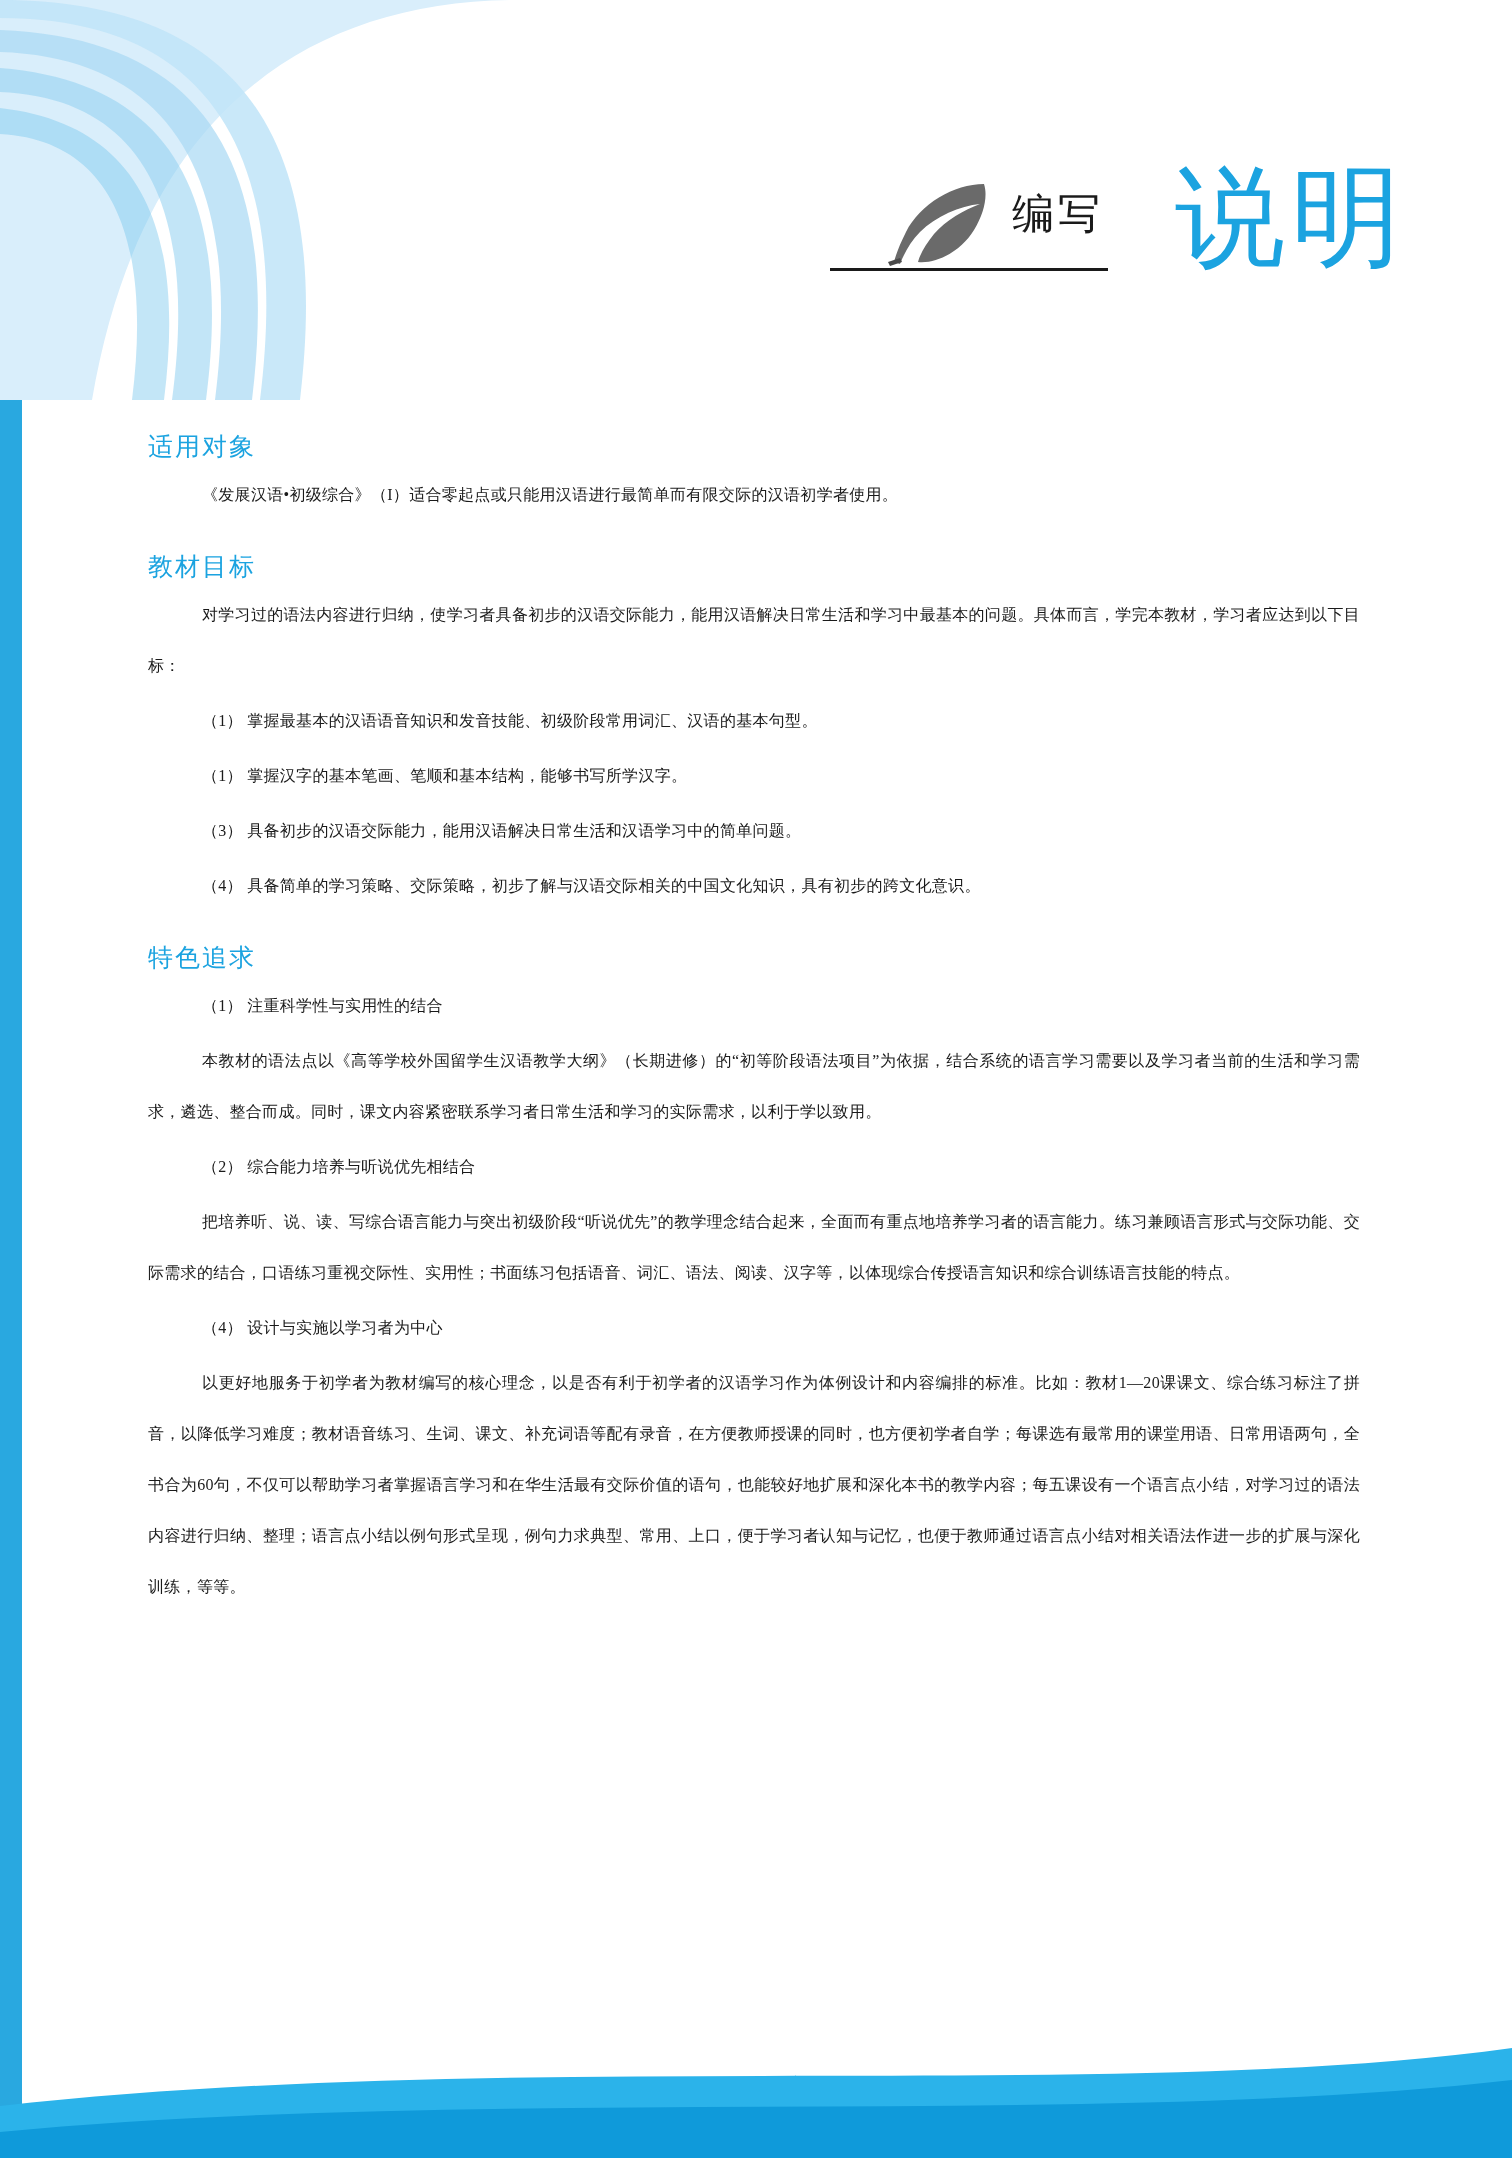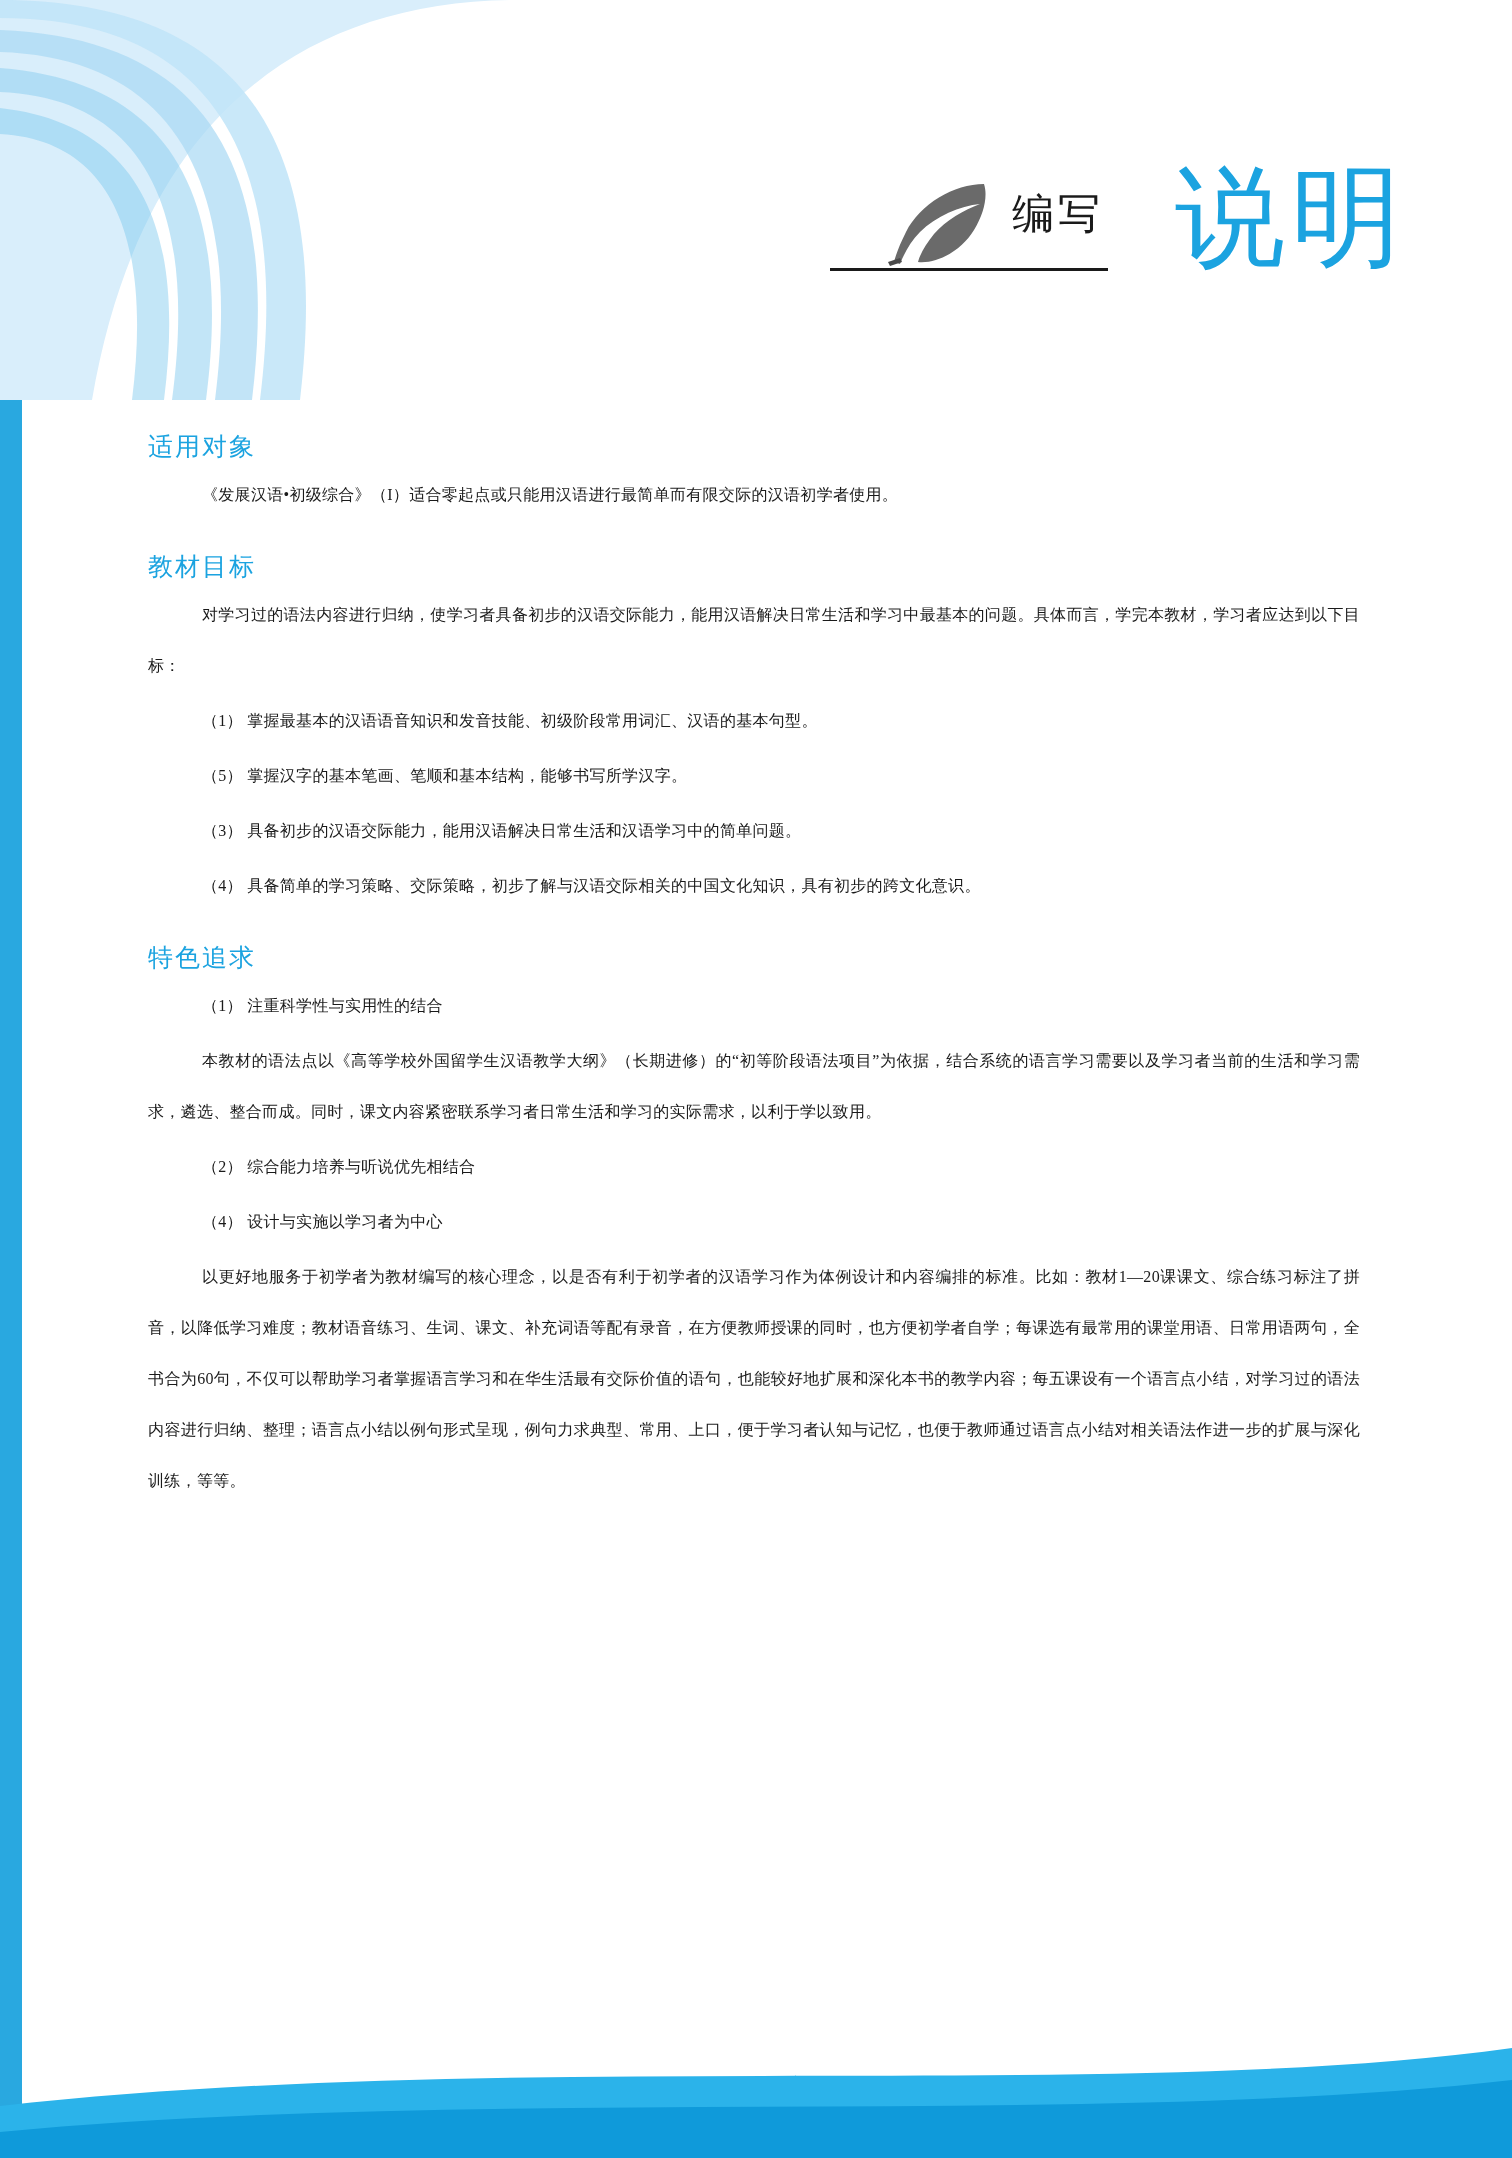--- a/index.html
+++ b/index.html
@@ -174,28 +174,29 @@
   </div>
 
   <div class="content">
 
     <div class="sec-title">适用对象</div>
     <p class="para indent">《发展汉语•初级综合》（I）适合零起点或只能用汉语进行最简单而有限交际的汉语初学者使用。</p>
 
     <div class="sec-title gap">教材目标</div>
     <p class="para indent">对学习过的语法内容进行归纳，使学习者具备初步的汉语交际能力，能用汉语解决日常生活和学习中最基本的问题。具体而言，学完本教材，学习者应达到以下目标：</p>
     <p class="para list">（1）  掌握最基本的汉语语音知识和发音技能、初级阶段常用词汇、汉语的基本句型。</p>
-    <p class="para list">（5）  掌握汉字的基本笔画、笔顺和基本结构，能够书写所学汉字。</p>
+    <p class="para list">（1）  掌握汉字的基本笔画、笔顺和基本结构，能够书写所学汉字。</p>
     <p class="para list">（3）  具备初步的汉语交际能力，能用汉语解决日常生活和汉语学习中的简单问题。</p>
     <p class="para list">（4）  具备简单的学习策略、交际策略，初步了解与汉语交际相关的中国文化知识，具有初步的跨文化意识。</p>
 
     <div class="sec-title gap">特色追求</div>
     <p class="para list">（1）  注重科学性与实用性的结合</p>
     <p class="para indent">本教材的语法点以《高等学校外国留学生汉语教学大纲》（长期进修）的“初等阶段语法项目”为依据，结合系统的语言学习需要以及学习者当前的生活和学习需求，遴选、整合而成。同时，课文内容紧密联系学习者日常生活和学习的实际需求，以利于学以致用。</p>
     <p class="para list">（2）  综合能力培养与听说优先相结合</p>
+    <p class="para indent">把培养听、说、读、写综合语言能力与突出初级阶段“听说优先”的教学理念结合起来，全面而有重点地培养学习者的语言能力。练习兼顾语言形式与交际功能、交际需求的结合，口语练习重视交际性、实用性；书面练习包括语音、词汇、语法、阅读、汉字等，以体现综合传授语言知识和综合训练语言技能的特点。</p>
     <p class="para list">（4）  设计与实施以学习者为中心</p>
     <p class="para indent tight">以更好地服务于初学者为教材编写的核心理念，以是否有利于初学者的汉语学习作为体例设计和内容编排的标准。比如：教材1—20课课文、综合练习标注了拼音，以降低学习难度；教材语音练习、生词、课文、补充词语等配有录音，在方便教师授课的同时，也方便初学者自学；每课选有最常用的课堂用语、日常用语两句，全书合为60句，不仅可以帮助学习者掌握语言学习和在华生活最有交际价值的语句，也能较好地扩展和深化本书的教学内容；每五课设有一个语言点小结，对学习过的语法内容进行归纳、整理；语言点小结以例句形式呈现，例句力求典型、常用、上口，便于学习者认知与记忆，也便于教师通过语言点小结对相关语法作进一步的扩展与深化训练，等等。</p>
 
   </div>
 
   <svg class="bottom-wave" viewBox="0 0 1512 150" preserveAspectRatio="none">
     <path d="M0,150 L1512,150 L1512,40 C1120,95 520,40 0,98 Z" fill="#2bb3ea"></path>
     <path d="M0,150 L1512,150 L1512,72 C1100,120 480,78 0,124 Z" fill="#0f9ada"></path>
   </svg>
 

